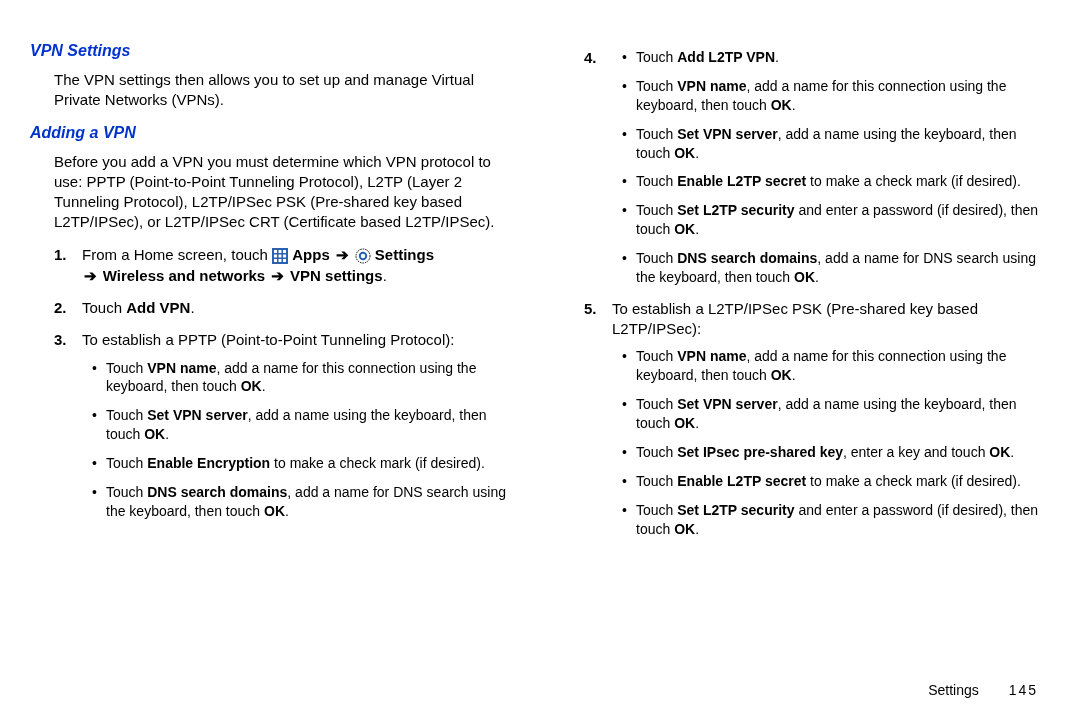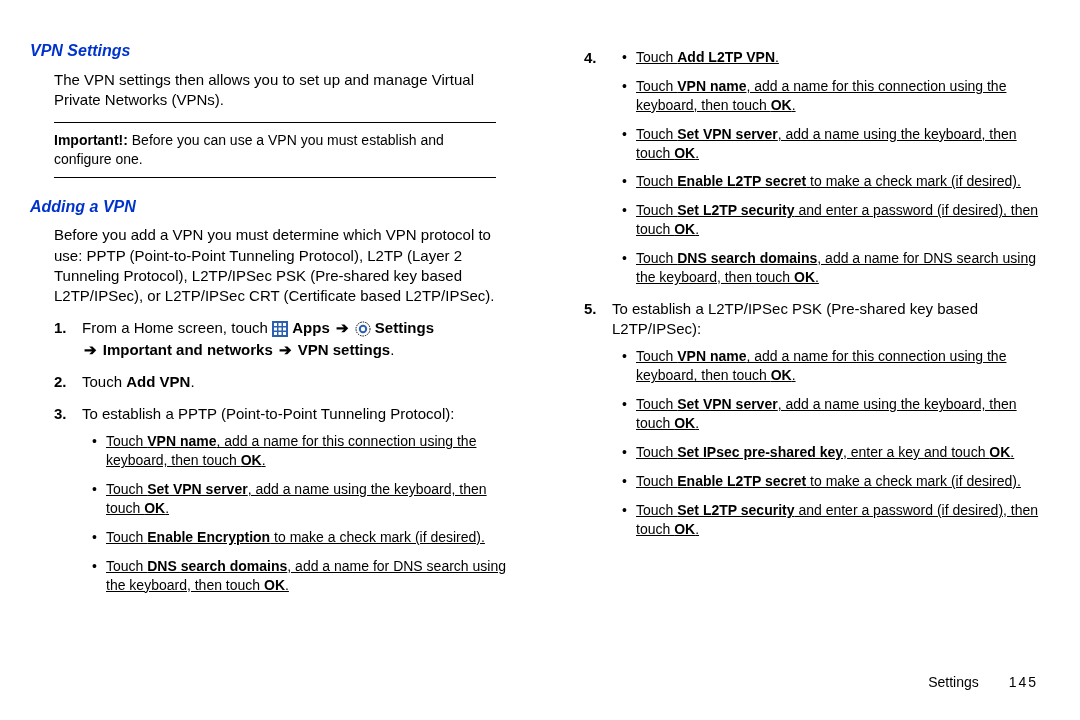--- a/index.html
+++ b/index.html
@@ -61,21 +61,20 @@
   ul.bullets {
     list-style: none;
     padding: 0;
     margin: 8px 0 0 10px;
     font-size: 14px;
   }
   ul.bullets > li {
     position: relative;
     padding-left: 14px;
     margin-bottom: 10px;
-    text-decoration: underline;
   }
   ul.bullets > li::before {
     content: "•";
     position: absolute;
     left: 0;
   }
   .b { font-weight: bold; }
   .icon {
     display: inline-block;
     vertical-align: middle;
@@ -84,40 +83,37 @@
     width: 16px;
     height: 16px;
     vertical-align: -3px;
   }
   .arrow {
     font-weight: bold;
     margin: 0 2px;
   }
   .footer {
     position: absolute;
-    bottom: 28px;
+    bottom: 20px;
     right: 42px;
     font-size: 14px;
     letter-spacing: 2px;
   }
   .footer .sec { letter-spacing: 0; margin-right: 24px; }
 </style>
 </head>
 <body>
 
 <div class="page">
 
   <div class="column">
 
     <div class="section-heading">VPN Settings</div>
     <p class="body-text">The VPN settings then allows you to set up and manage Virtual Private Networks (VPNs).</p>
 
-    <div class="important-box">
-      <span class="b">Important!:</span><span> Before you can use a VPN you must establish and configure one.</span>
-    </div>
 
     <div class="section-heading">Adding a VPN</div>
     <p class="body-text">Before you add a VPN you must determine which VPN protocol to use: PPTP (Point-to-Point Tunneling Protocol), L2TP (Layer 2 Tunneling Protocol), L2TP/IPSec PSK (Pre-shared key based L2TP/IPSec), or L2TP/IPSec CRT (Certificate based L2TP/IPSec).</p>
 
     <ol class="steps">
       <li>
         <span>From a Home screen, touch </span>
         <span class="icon apps-icon">
           <svg viewBox="0 0 16 16">
               <rect width="16" height="16" fill="#2b5fb0"></rect>
@@ -136,21 +132,21 @@
         <span class="arrow">➔</span>
         <span class="icon settings-icon">
           <svg viewBox="0 0 16 16">
               <circle cx="8" cy="8" r="7" fill="none" stroke="#000" stroke-width="1" stroke-dasharray="1.5 1"></circle>
               <circle cx="8" cy="8" r="3.2" fill="none" stroke="#2b5fb0" stroke-width="2"></circle>
             </svg>
         </span>
         <span class="b"> Settings</span>
         <br>
         <span class="arrow">➔</span>
-        <span class="b"> Important and networks </span>
+        <span class="b"> Wireless and networks </span>
         <span class="arrow">➔</span>
         <span class="b"> VPN settings</span><span>.</span>
       </li>
       <li>
         <span>Touch </span><span class="b">Add VPN</span><span>.</span>
       </li>
       <li>
         <span>To establish a PPTP (Point-to-Point Tunneling Protocol):</span>
         <ul class="bullets">
           <li><span>Touch </span><span class="b">VPN name</span><span>, add a name for this connection using the keyboard, then touch </span><span class="b">OK</span><span>.</span></li>

